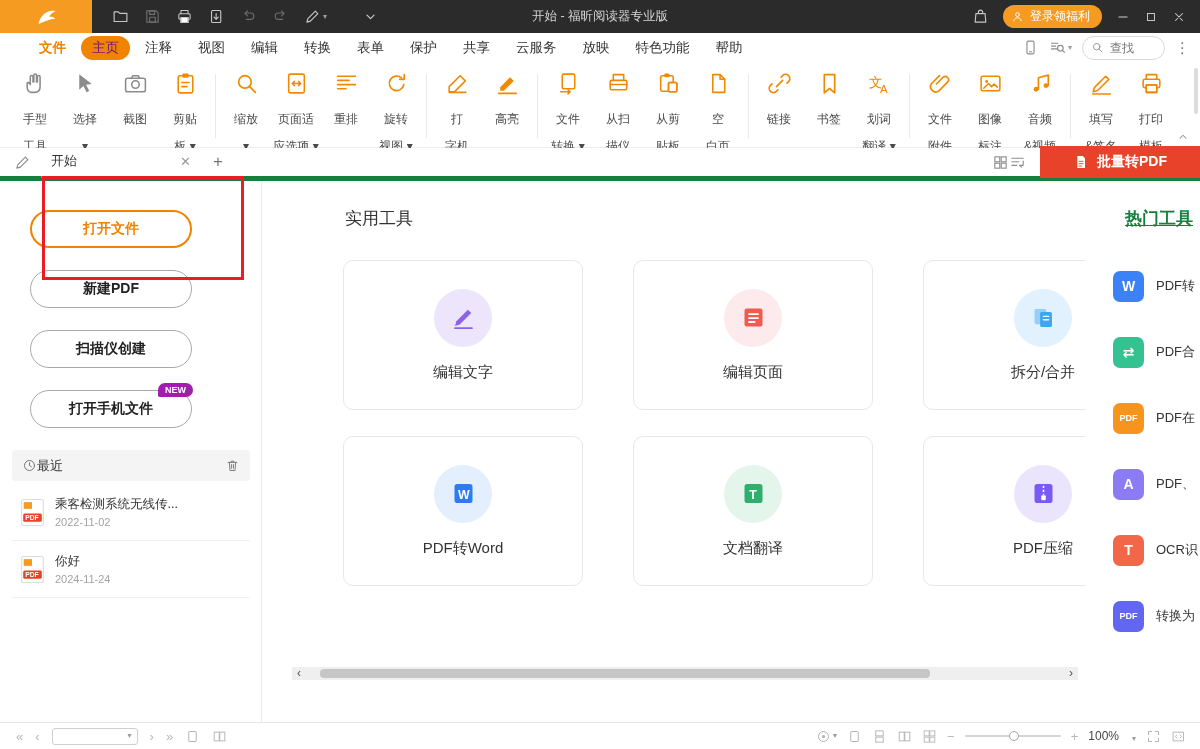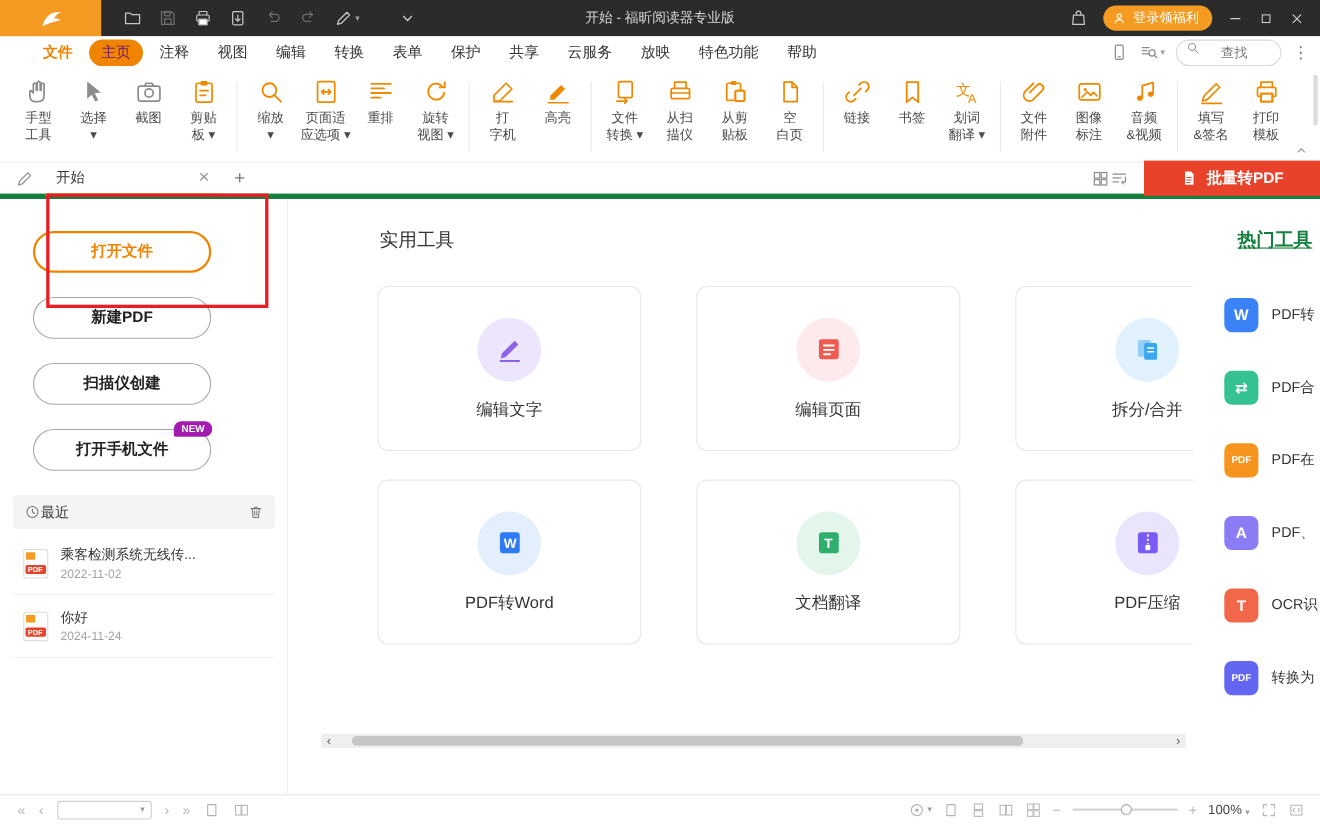--- a/index.html
+++ b/index.html
@@ -21,30 +21,30 @@
               border-radius:12px;padding:3px 12px 3px 8px;cursor:pointer;white-space:nowrap;}
   .win-ic{width:14px;height:14px;color:#cfcfcf;cursor:pointer;}
 
   
   .menubar{position:absolute;top:33px;left:0;right:0;height:29px;background:#fff;display:flex;align-items:center;padding-left:26px;}
   .menu-item{font-size:13.5px;color:#333;padding:3px 11px;margin:0 2px;border-radius:14px;cursor:pointer;white-space:nowrap;}
   .menu-item.file{color:#f08300;font-weight:bold;}
   .menu-item.active{background:#f08300;color:#701a75;}
   .menu-right{margin-left:auto;display:flex;align-items:center;gap:10px;padding-right:10px;}
   .mr-ic{width:17px;height:17px;color:#8d8d8d;cursor:pointer;}
-  .search-box{display:flex;gap:17px;border:1px solid #d9d9d9;border-radius:12px;height:22px;padding:0 8px;}
+  .search-box{display:flex;align-items:center;gap:4px;border:1px solid #d9d9d9;border-radius:12px;height:22px;padding:0 8px;}
   .search-box .mr-ic{width:13px;height:13px;}
   .search-in{border:none;outline:none;width:44px;font-size:12px;color:#555;background:transparent;
              font-family:"Liberation Sans","DejaVu Sans",sans-serif;}
   .dots{font-size:15px;color:#777;cursor:pointer;}
 
   
   .ribbon{position:absolute;top:62px;left:0;right:0;height:86px;background:#fff;border-bottom:1px solid #ededed;
           display:flex;align-items:flex-start;padding:9px 4px 0 10px;box-sizing:border-box;}
-  .rbtn{display:flex;flex-direction:column;align-items:center;min-width:46px;padding:0 2px;cursor:pointer;flex:none;}
+  .rbtn{display:flex;flex-direction:column;align-items:center;min-width:46px;padding:0 2px;cursor:pointer;flex:none;gap:12px;}
   .rbtn .ic{width:25px;height:25px;margin-bottom:4px;}
   .rbtn .gray{color:#8c8c8c;} .rbtn .orange{color:#ef8a00;}
   .rlbl{font-size:12px;line-height:15px;color:#4a4a4a;text-align:center;white-space:nowrap;}
   .rdiv{width:1px;height:64px;background:#e9e9e9;margin:3px 5px 0;flex:none;}
   .ribbon-collapse{position:absolute;right:10px;bottom:3px;width:14px;height:14px;color:#9a9a9a;cursor:pointer;}
   .ribbon-vsb{position:absolute;right:2px;top:6px;width:4px;height:46px;background:#dcdcdc;border-radius:2px;}
 
   
   .tabbar{position:absolute;top:148px;left:0;right:0;height:33px;background:#fff;border-bottom:5px solid #15803d;
           display:flex;align-items:center;box-sizing:border-box;}
@@ -822,21 +822,21 @@
           <use href="#i-page2up"></use>
         </svg>
       <svg class="sb-ic">
           <use href="#i-page2cont"></use>
         </svg>
       <span class="sb-ch">−</span>
       <div class="sl">
         <div class="sl-thumb"></div>
       </div>
       <span class="sb-ch">+</span>
-      <span style="display:flex;align-items:flex-end;gap:3px">
+      <span style="display:flex;align-items:flex-end;gap:13px">
         <span class="sb-zoomtxt">100%</span>
         <span class="caret">▾</span>
       </span>
       <svg class="sb-ic">
           <use href="#i-fullw"></use>
         </svg>
       <svg class="sb-ic">
           <use href="#i-full2"></use>
         </svg>
     </div>

